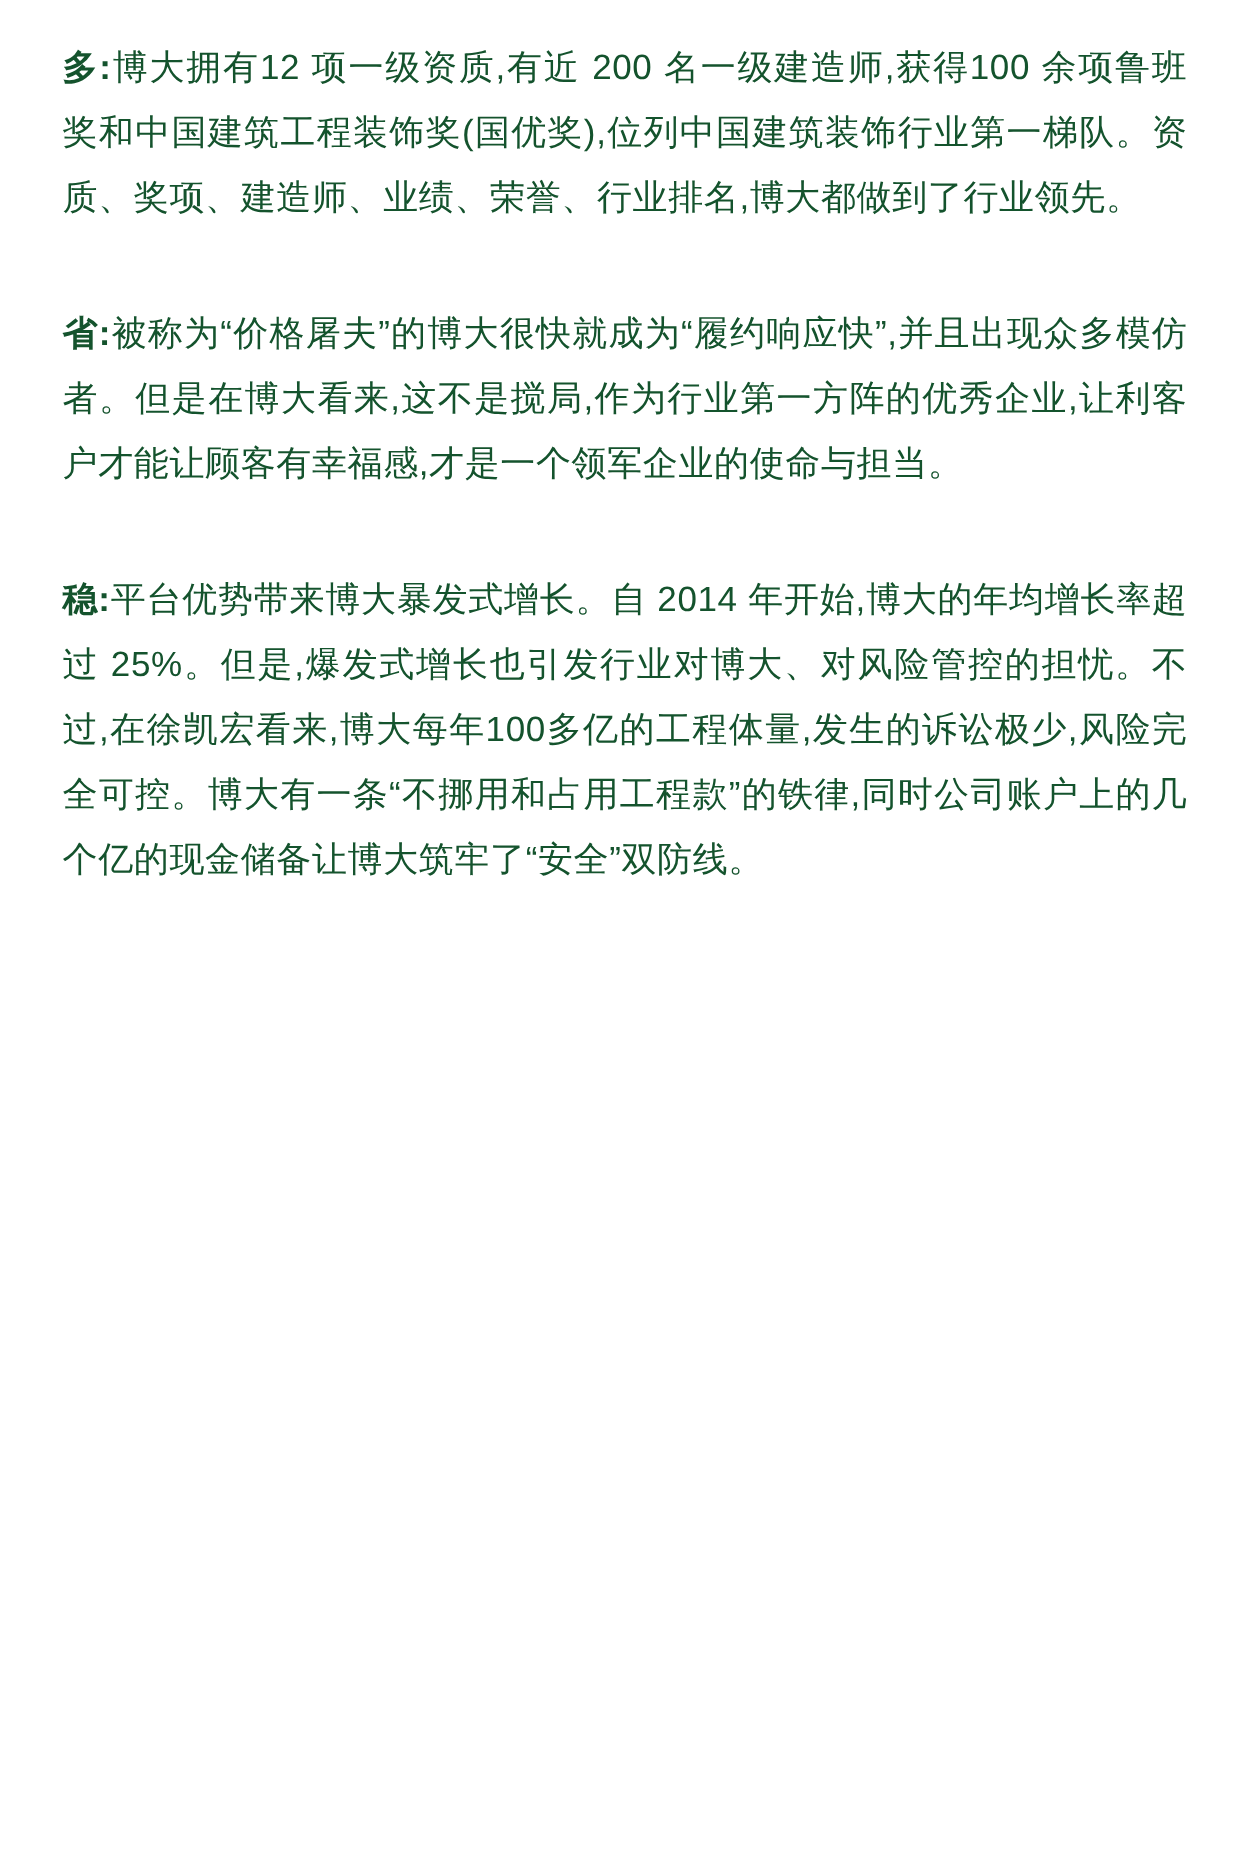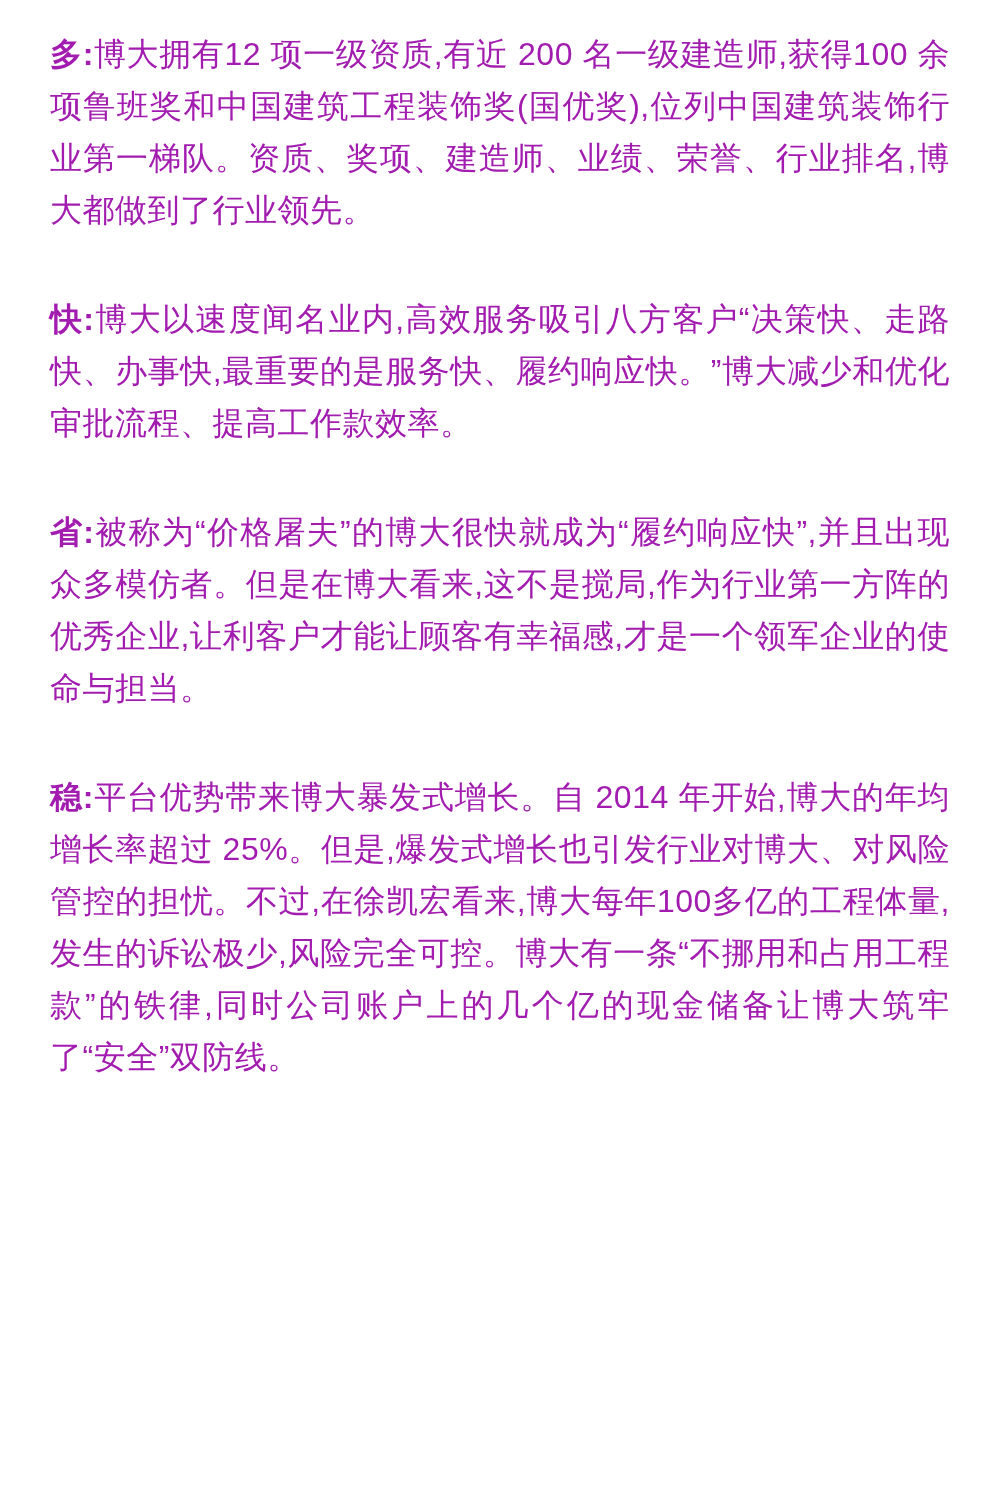--- a/index.html
+++ b/index.html
@@ -12,39 +12,38 @@
     width: 1000px;
     height: 1488px;
     box-sizing: border-box;
     padding: 28px 50px 0 50px;
     background: #ffffff;
     overflow: hidden;
     font-family: "Liberation Sans", "DejaVu Sans", sans-serif;
   }
   .para {
     margin: 0 0 57px 0;
-    font-size: 32px;
+    font-size: 28px;
     line-height: 52px;
-    color: #a21caf;
+    color: #14532d;
     text-align: justify;
     text-justify: inter-ideograph;
     letter-spacing: 0.5px;
   }
   .para:last-child {
     margin-bottom: 0;
   }
   .lead {
     font-weight: 700;
   }
 </style>
 </head>
 <body>
 
 <div class="page">
   <p class="para"><span class="lead">多:</span><span>博大拥有12 项一级资质,有近 200 名一级建造师,获得100 余项鲁班奖和中国建筑工程装饰奖(国优奖),位列中国建筑装饰行业第一梯队。资质、奖项、建造师、业绩、荣誉、行业排名,博大都做到了行业领先。</span></p>
 
-  <p class="para"><span class="lead">快:</span><span>博大以速度闻名业内,高效服务吸引八方客户“决策快、走路快、办事快,最重要的是服务快、履约响应快。”博大减少和优化审批流程、提高工作款效率。</span></p>
 
 
   <p class="para"><span class="lead">省:</span><span>被称为“价格屠夫”的博大很快就成为“履约响应快”,并且出现众多模仿者。但是在博大看来,这不是搅局,作为行业第一方阵的优秀企业,让利客户才能让顾客有幸福感,才是一个领军企业的使命与担当。</span></p>
 
   <p class="para"><span class="lead">稳:</span><span>平台优势带来博大暴发式增长。自 2014 年开始,博大的年均增长率超过 25%。但是,爆发式增长也引发行业对博大、对风险管控的担忧。不过,在徐凯宏看来,博大每年100多亿的工程体量,发生的诉讼极少,风险完全可控。博大有一条“不挪用和占用工程款”的铁律,同时公司账户上的几个亿的现金储备让博大筑牢了“安全”双防线。</span></p>
 </div>
 
 </body></html>

